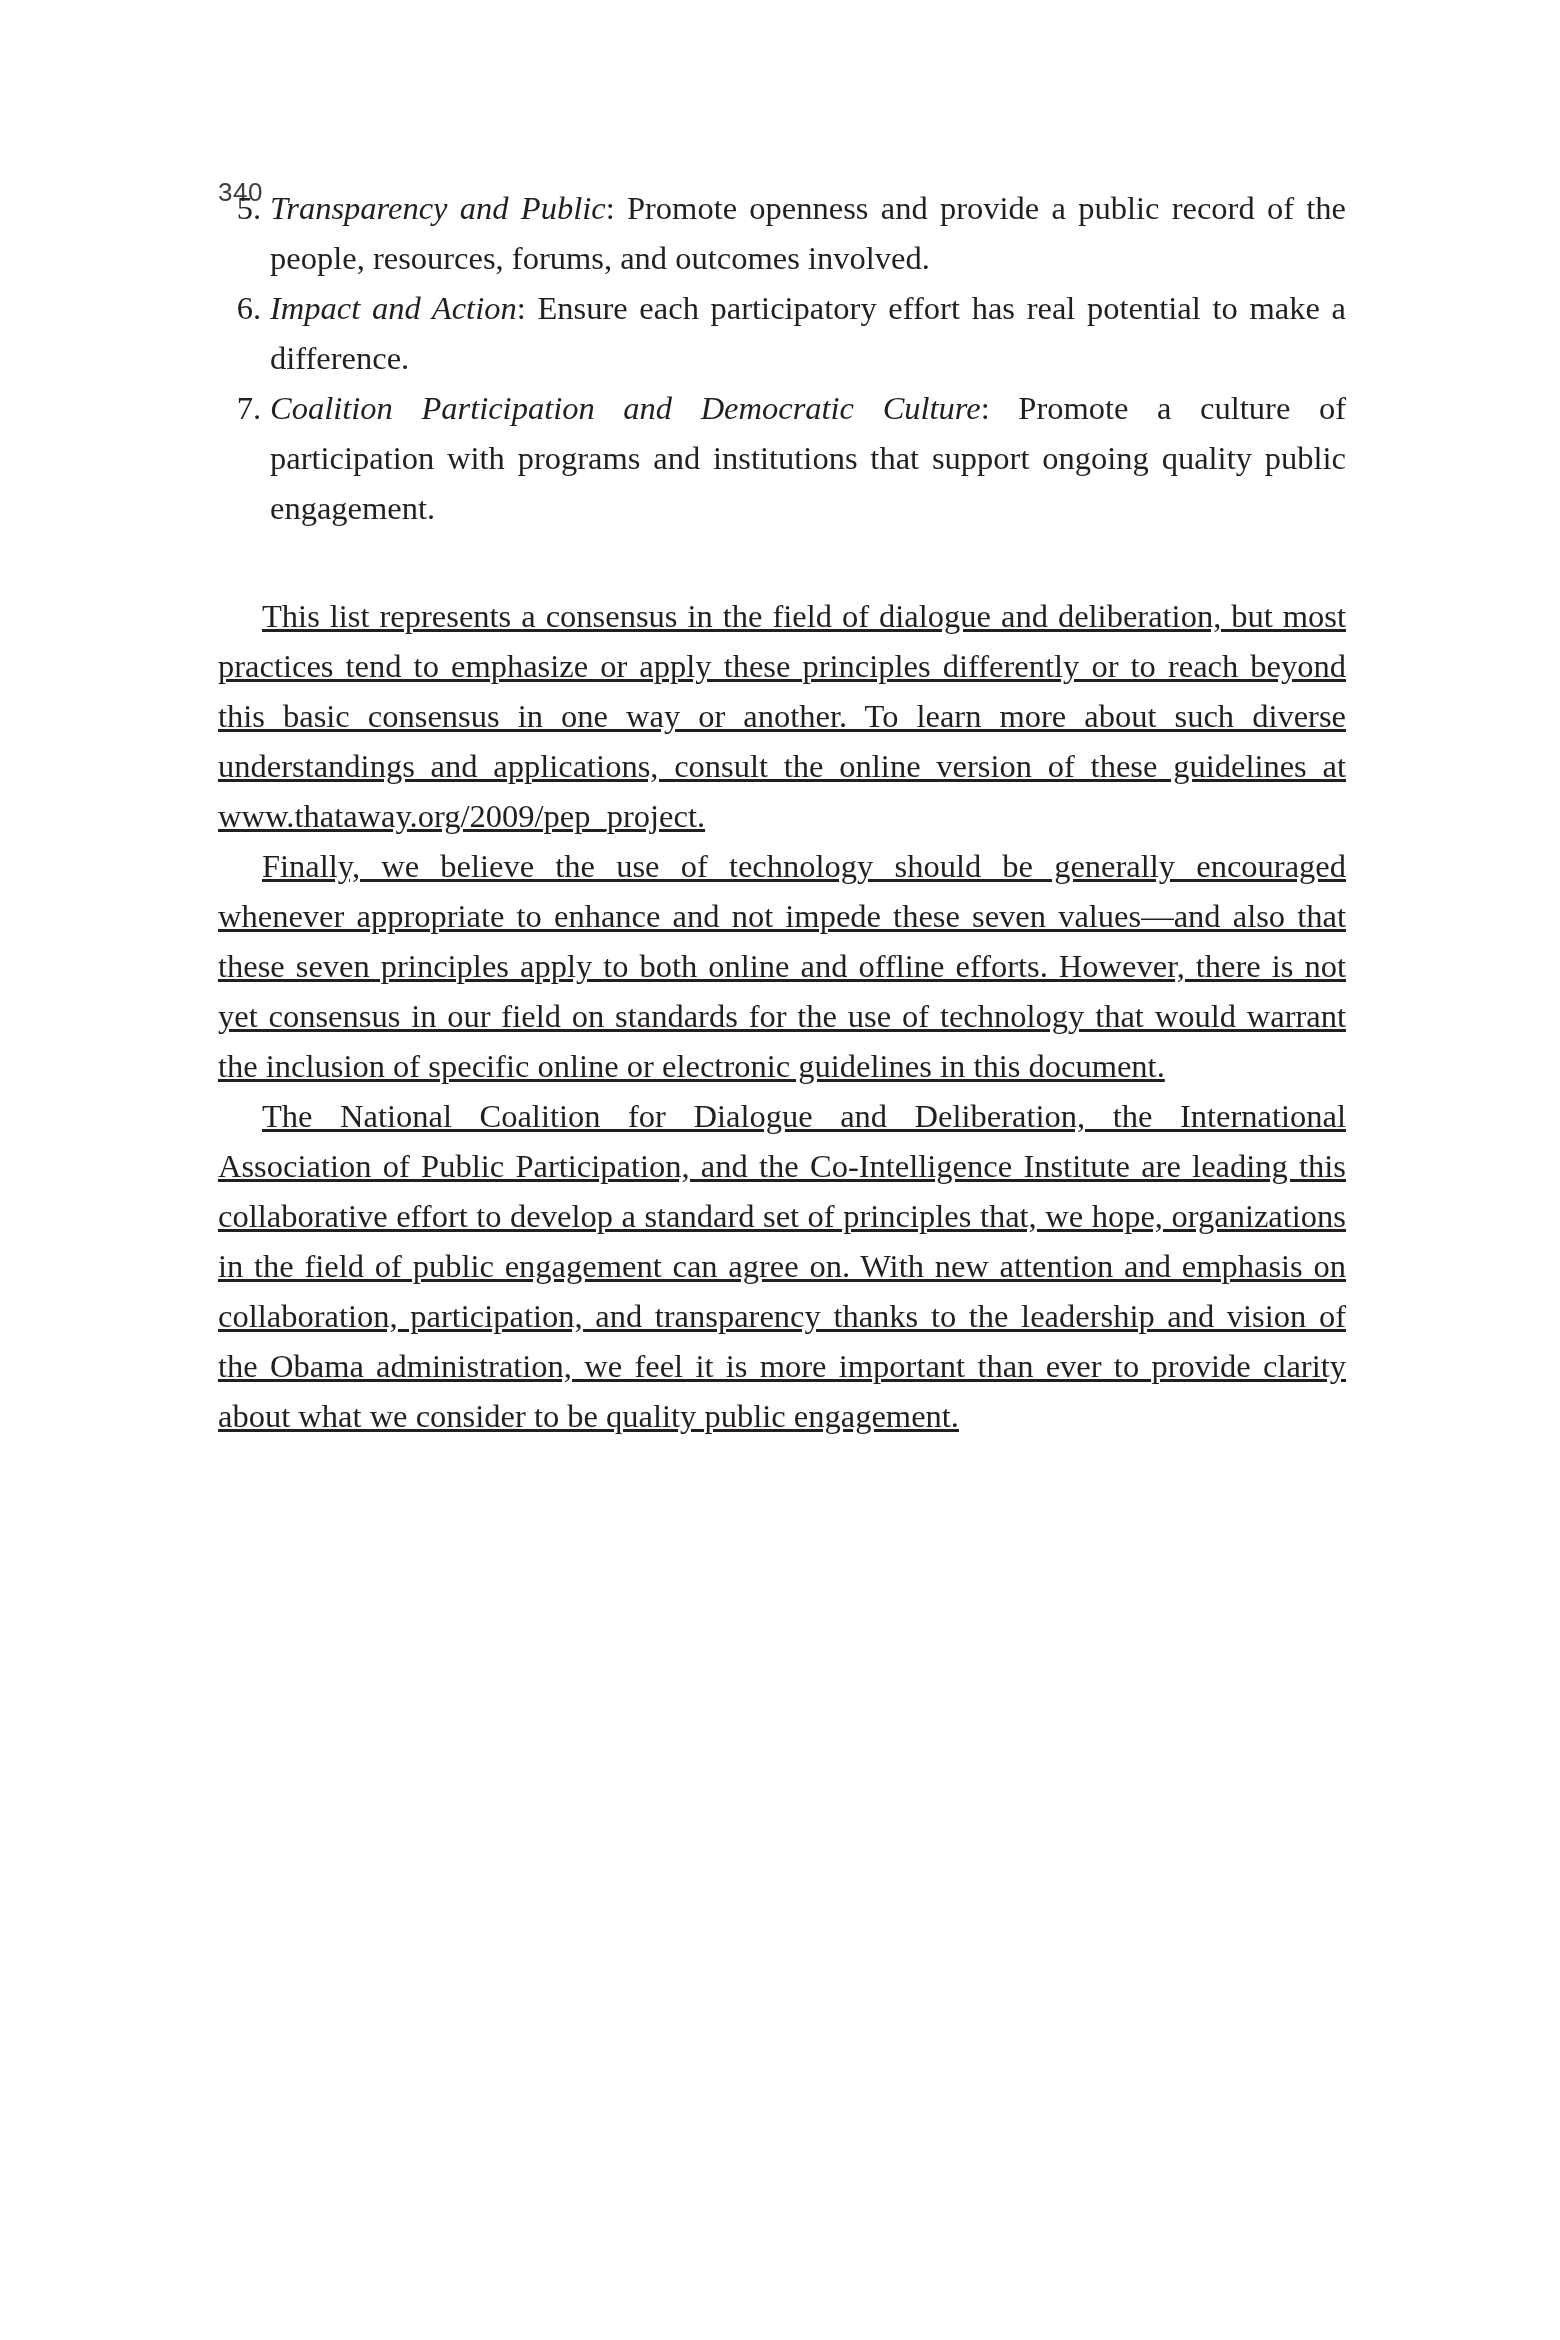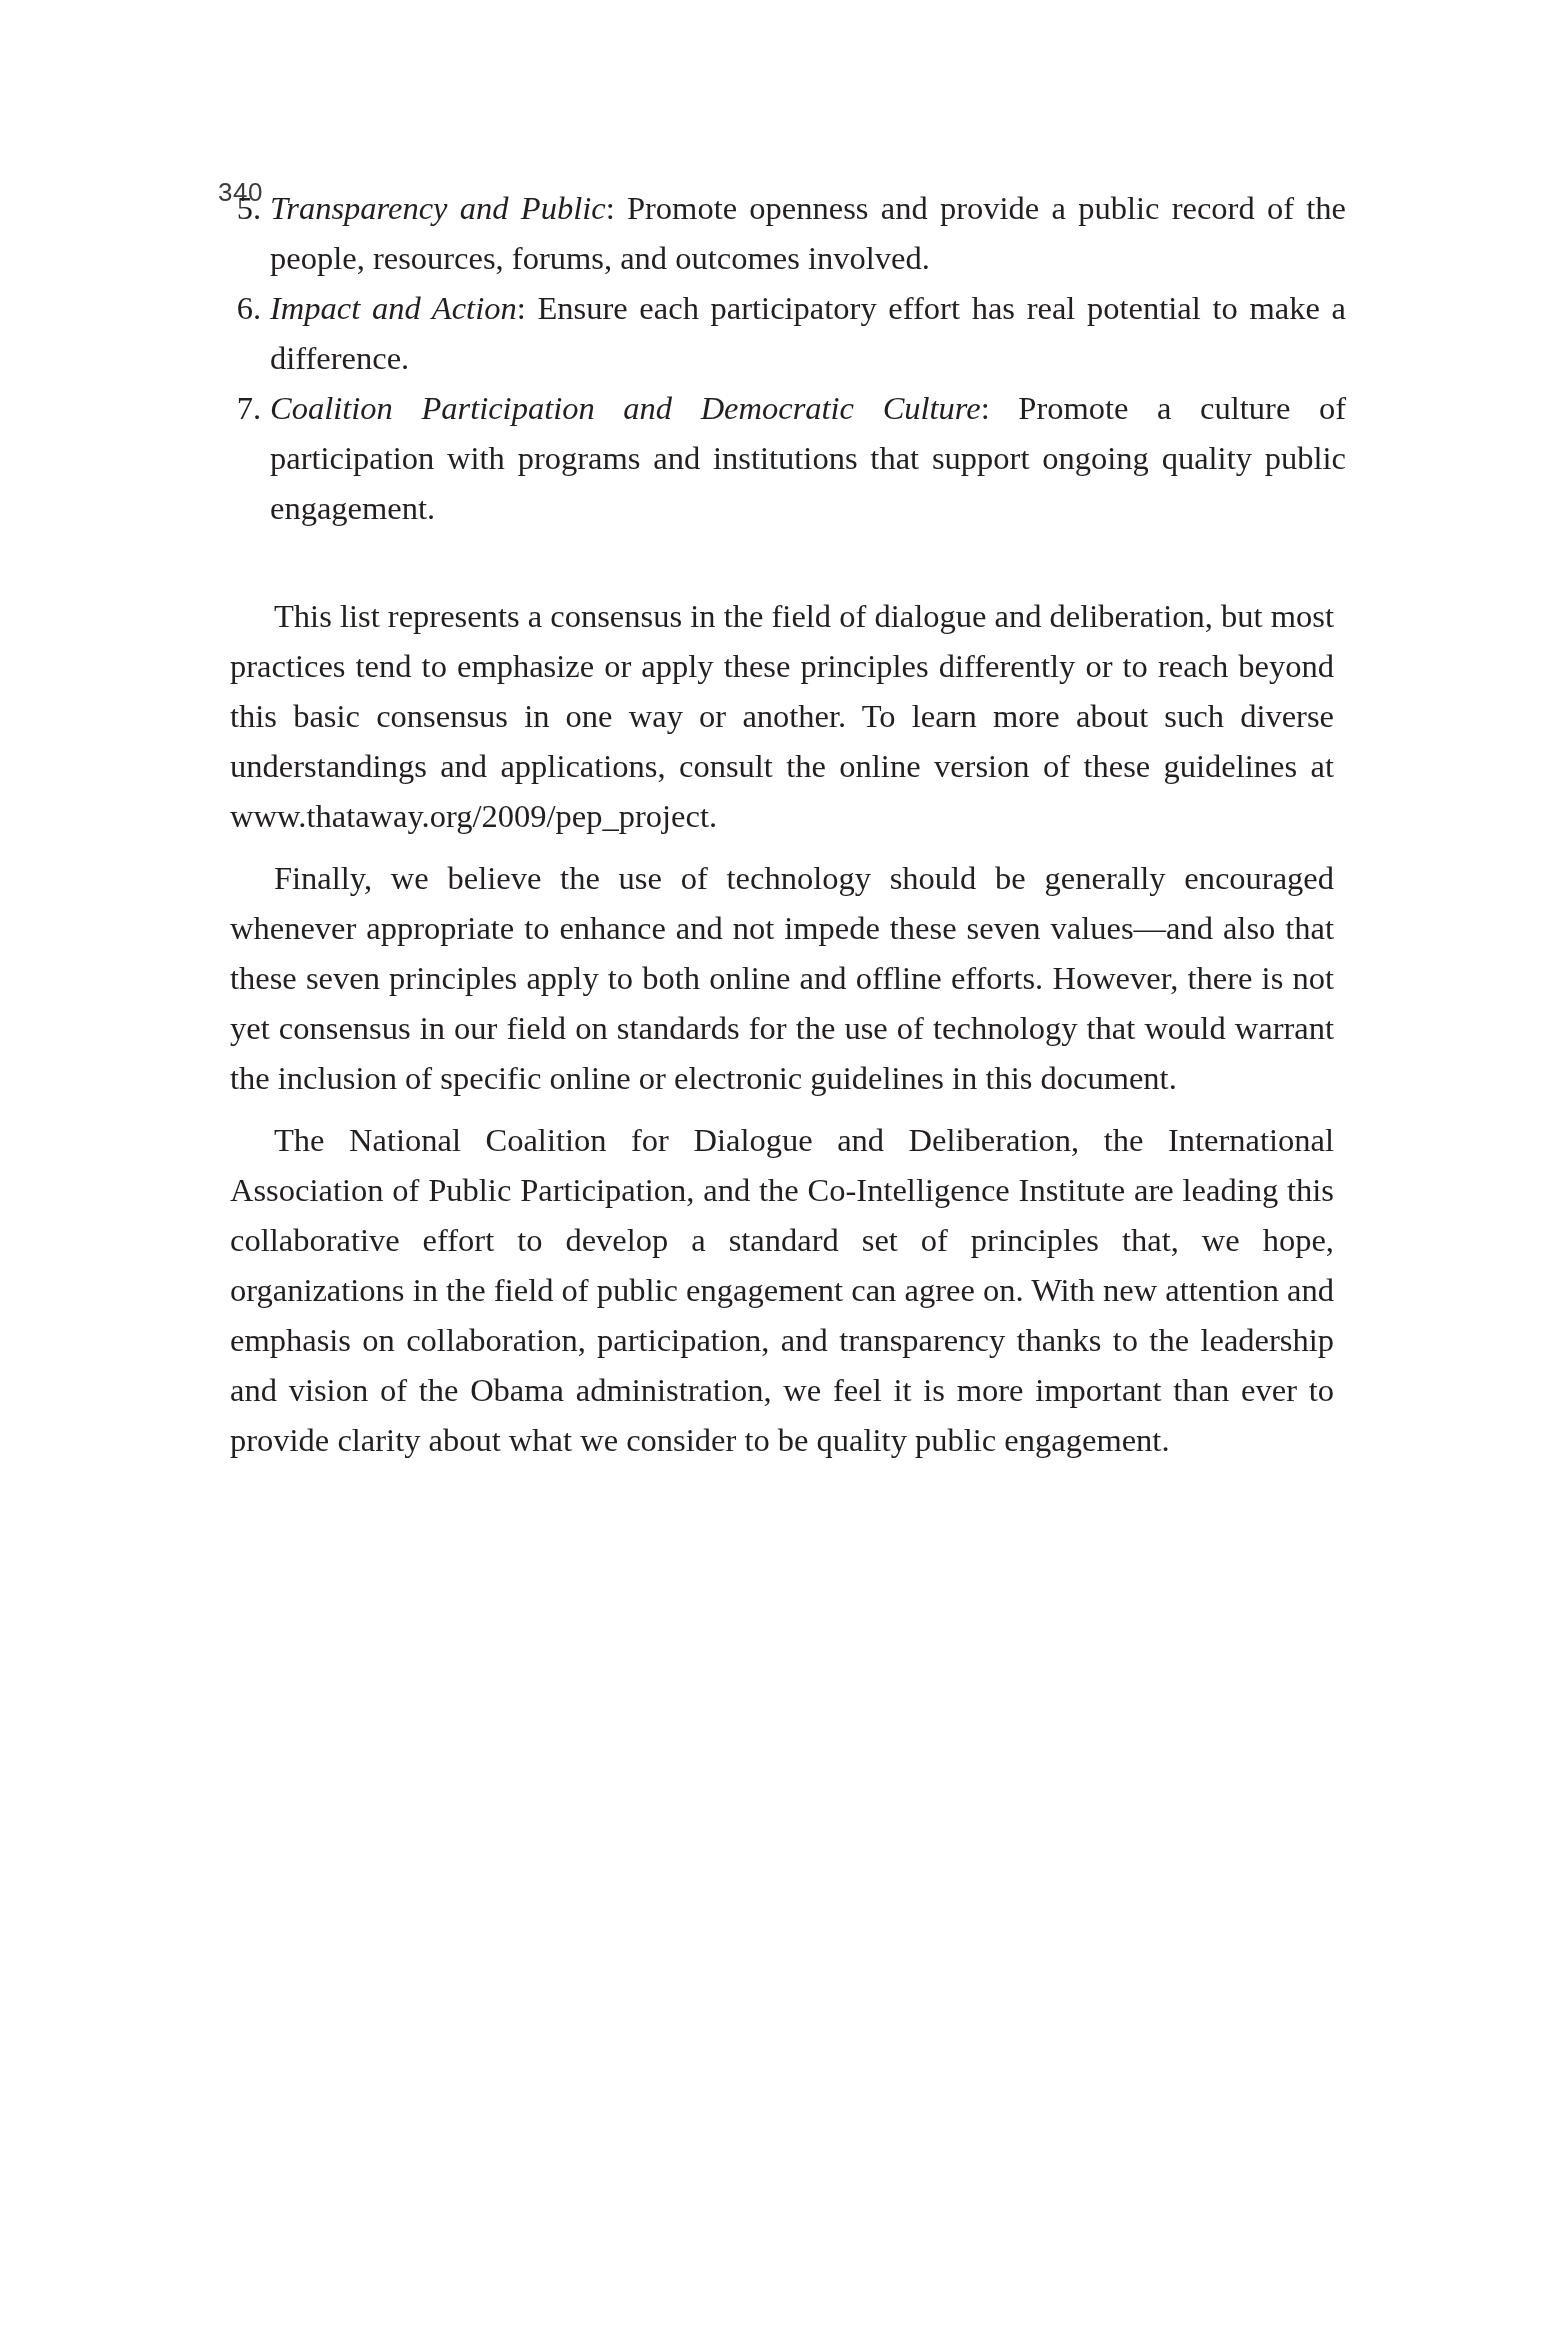--- a/index.html
+++ b/index.html
@@ -75,22 +75,23 @@
   }
   .principles .title {
     font-style: italic;
   }
 
   
   .paragraphs {
     margin-top: 58px;
   }
   .paragraphs p {
-    margin: 12px;
+    margin: 0;
     text-indent: 44px;
+    text-decoration: underline;
   }
 </style>
 </head>
 <body>
 
 <div class="page">
 
   <header class="running-head">
     <span class="folio">340</span>
   </header>

